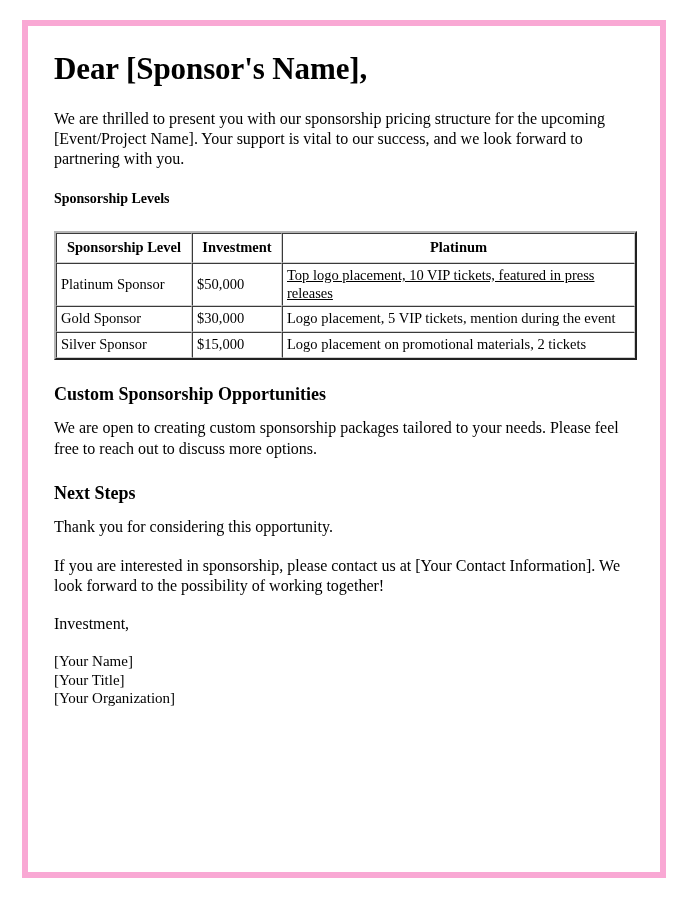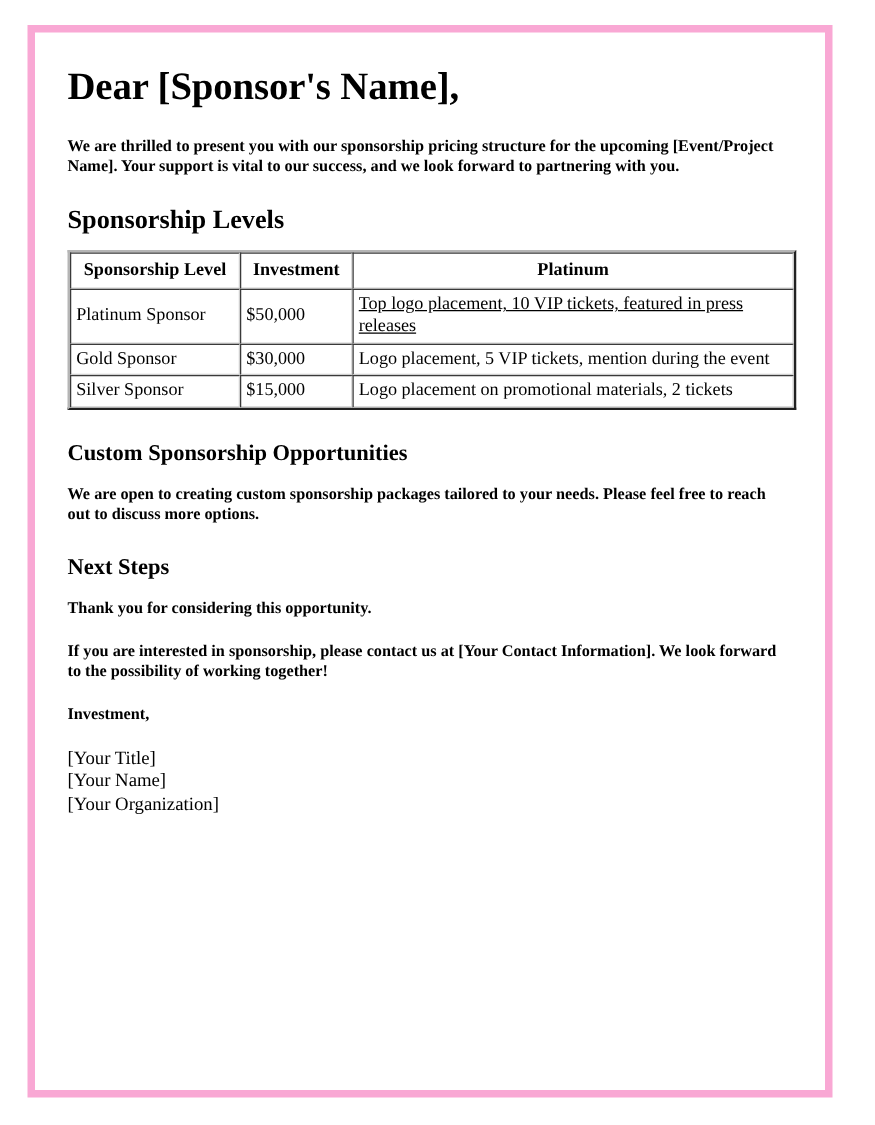--- a/index.html
+++ b/index.html
@@ -32,37 +32,36 @@
 
   .doc-title {
     font-size: 31px;
     font-weight: bold;
     line-height: 1.12;
     margin: 0 0 22px 0;
     letter-spacing: -0.1px;
   }
 
   .para {
-    font-size: 13px;
+    font-size: 16px;
     line-height: 1.26;
     margin: 0 0 18px 0;
     max-width: 578px;
-    font-weight: bold;
   }
 
   .section-heading {
     font-size: 18px;
     font-weight: bold;
     line-height: 1.15;
     margin: 24px 0 14px 0;
   }
 
   .section-heading.small {
-    font-size: 21px;
-    margin: 22px 0 12px 0;
+    font-size: 14px;
+    margin: 22px 0 24px 0;
   }
 
   
   table.pricing {
     border-collapse: separate;
     border-spacing: 0;
     border: 2px outset #9a9a9a;
     border-top-color: #b5b5b5;
     border-left-color: #b5b5b5;
     border-right-color: #767676;
@@ -150,19 +149,19 @@
 
     <h2 class="section-heading">Next Steps</h2>
 
     <p class="para">Thank you for considering this opportunity.</p>
 
     <p class="para">If you are interested in sponsorship, please contact us at [Your Contact Information]. We look forward to the possibility of working together!</p>
 
     <p class="para">Investment,</p>
 
     <p class="signature-block">
+      <span class="sig-line">[Your Name]</span>
       <span class="sig-line">[Your Title]</span>
-      <span class="sig-line">[Your Name]</span>
       <span class="sig-line">[Your Organization]</span>
     </p>
 
   </div>
 </div>
 
 </body></html>

